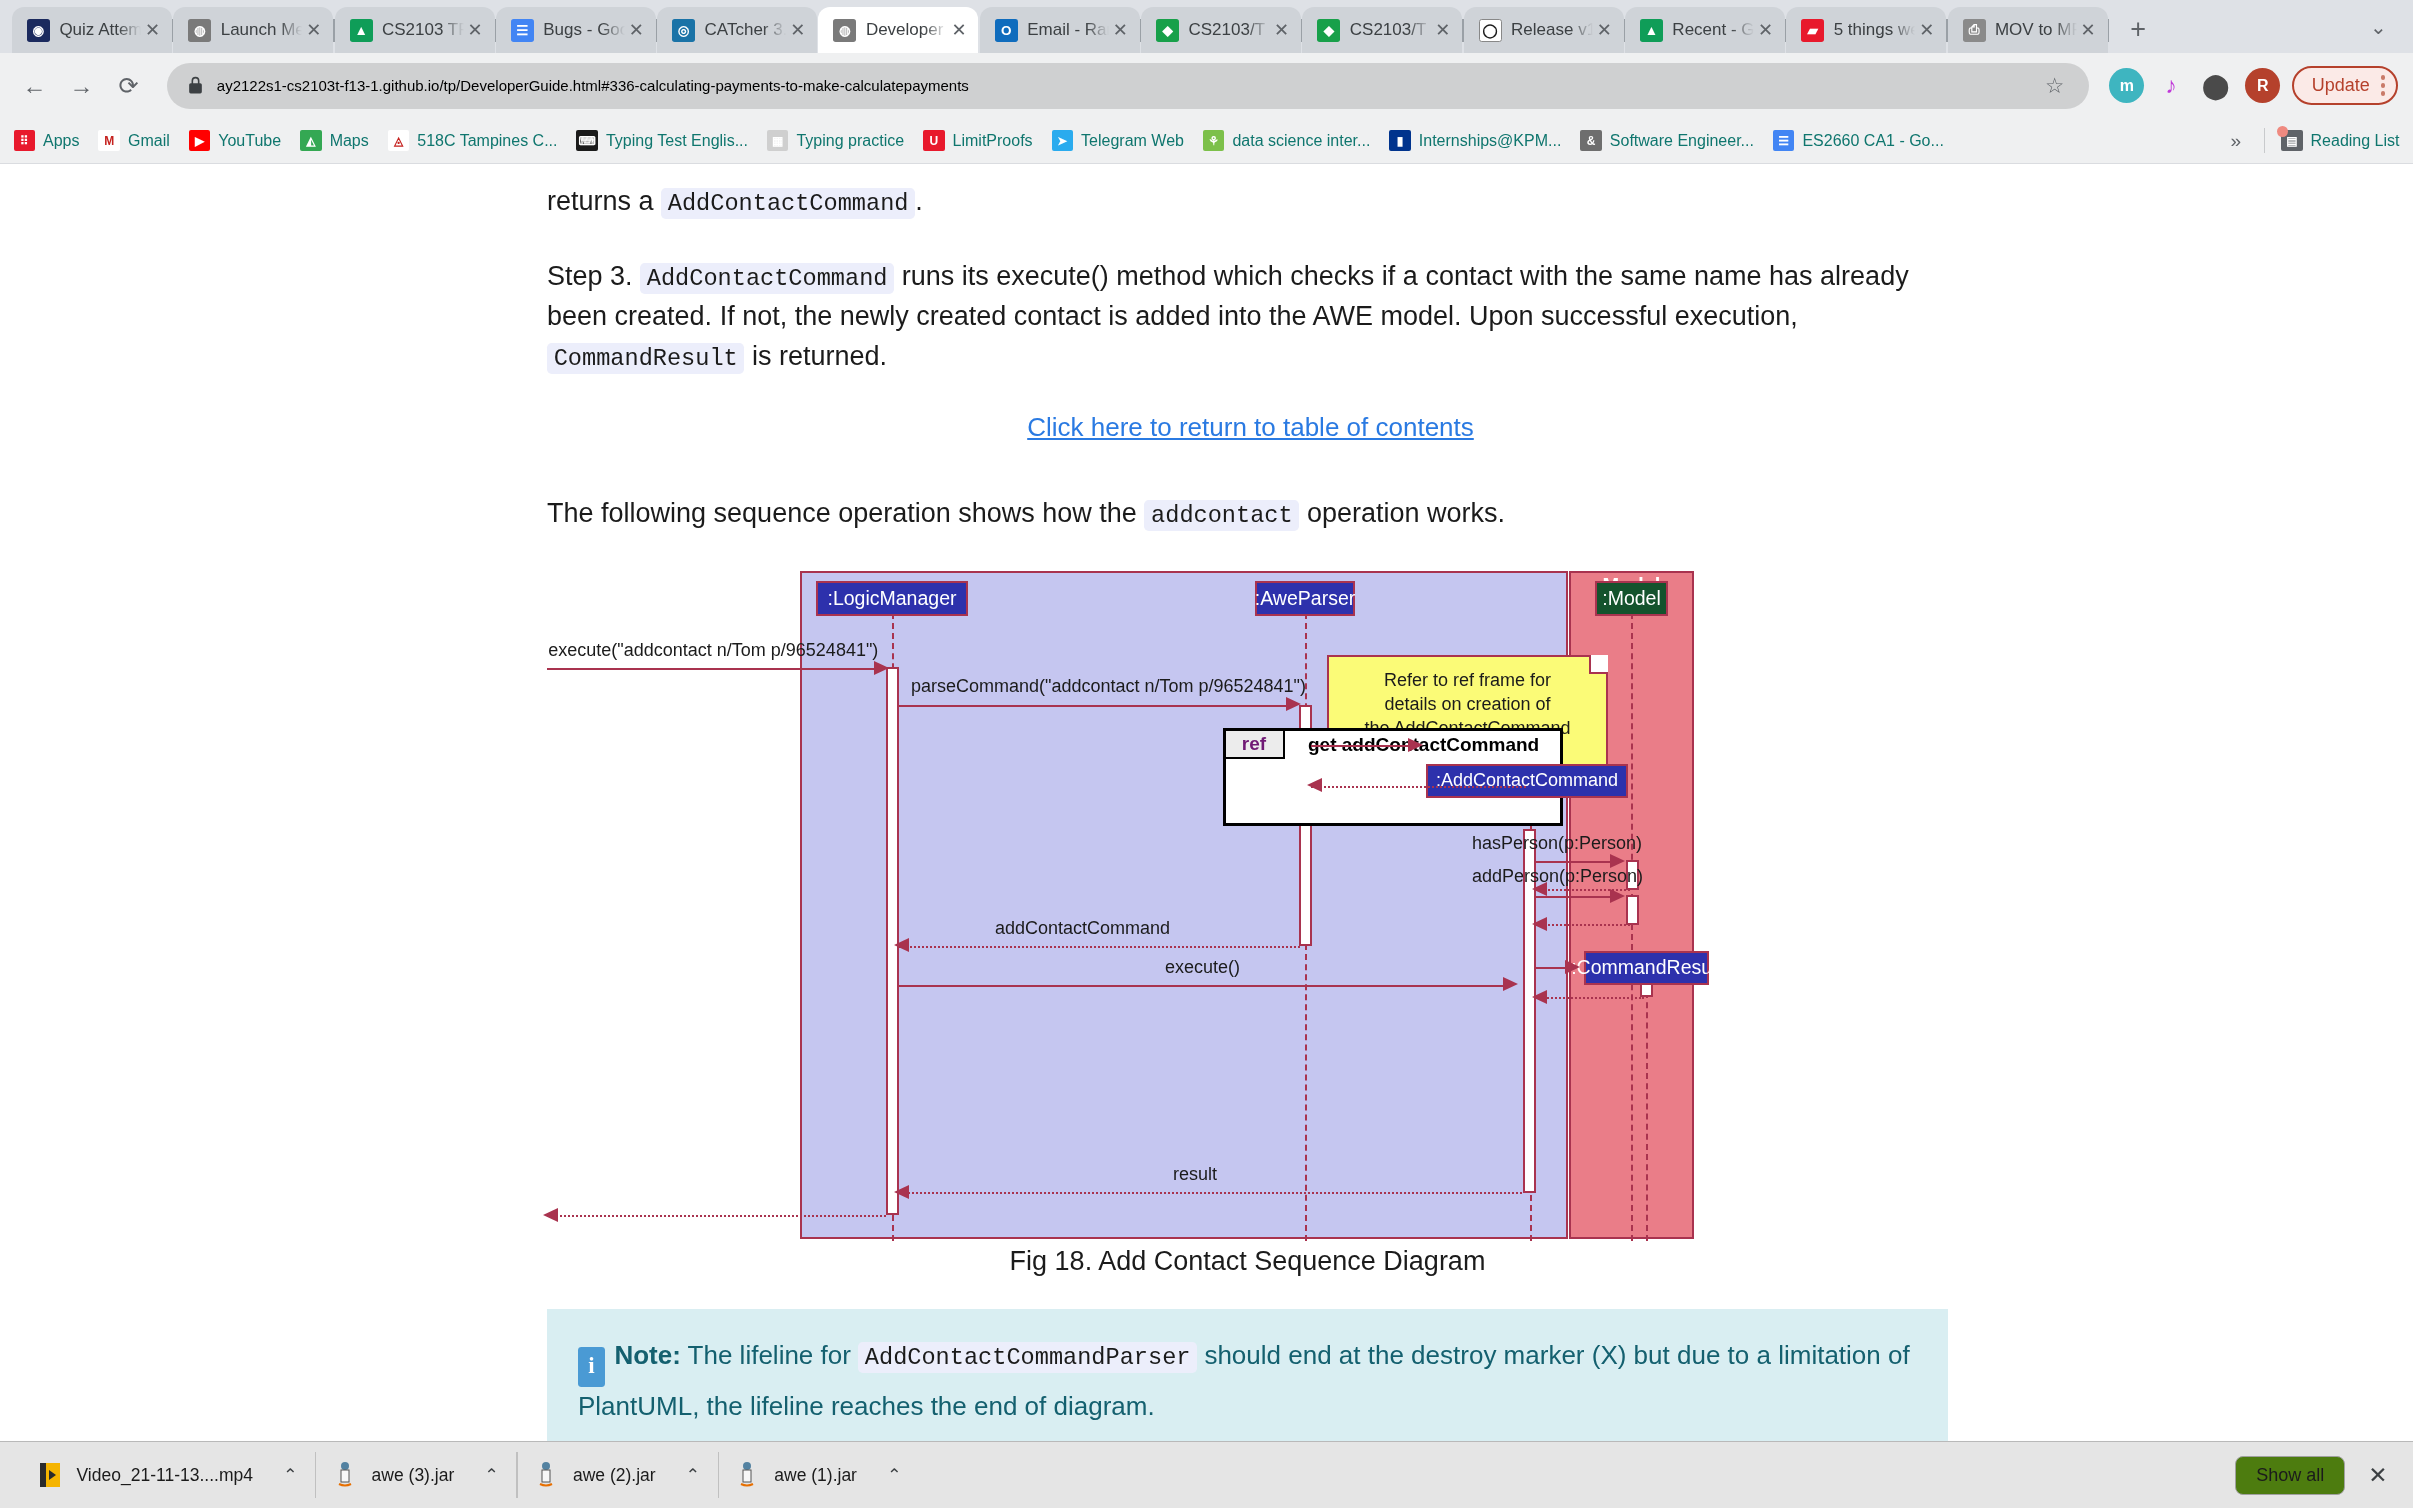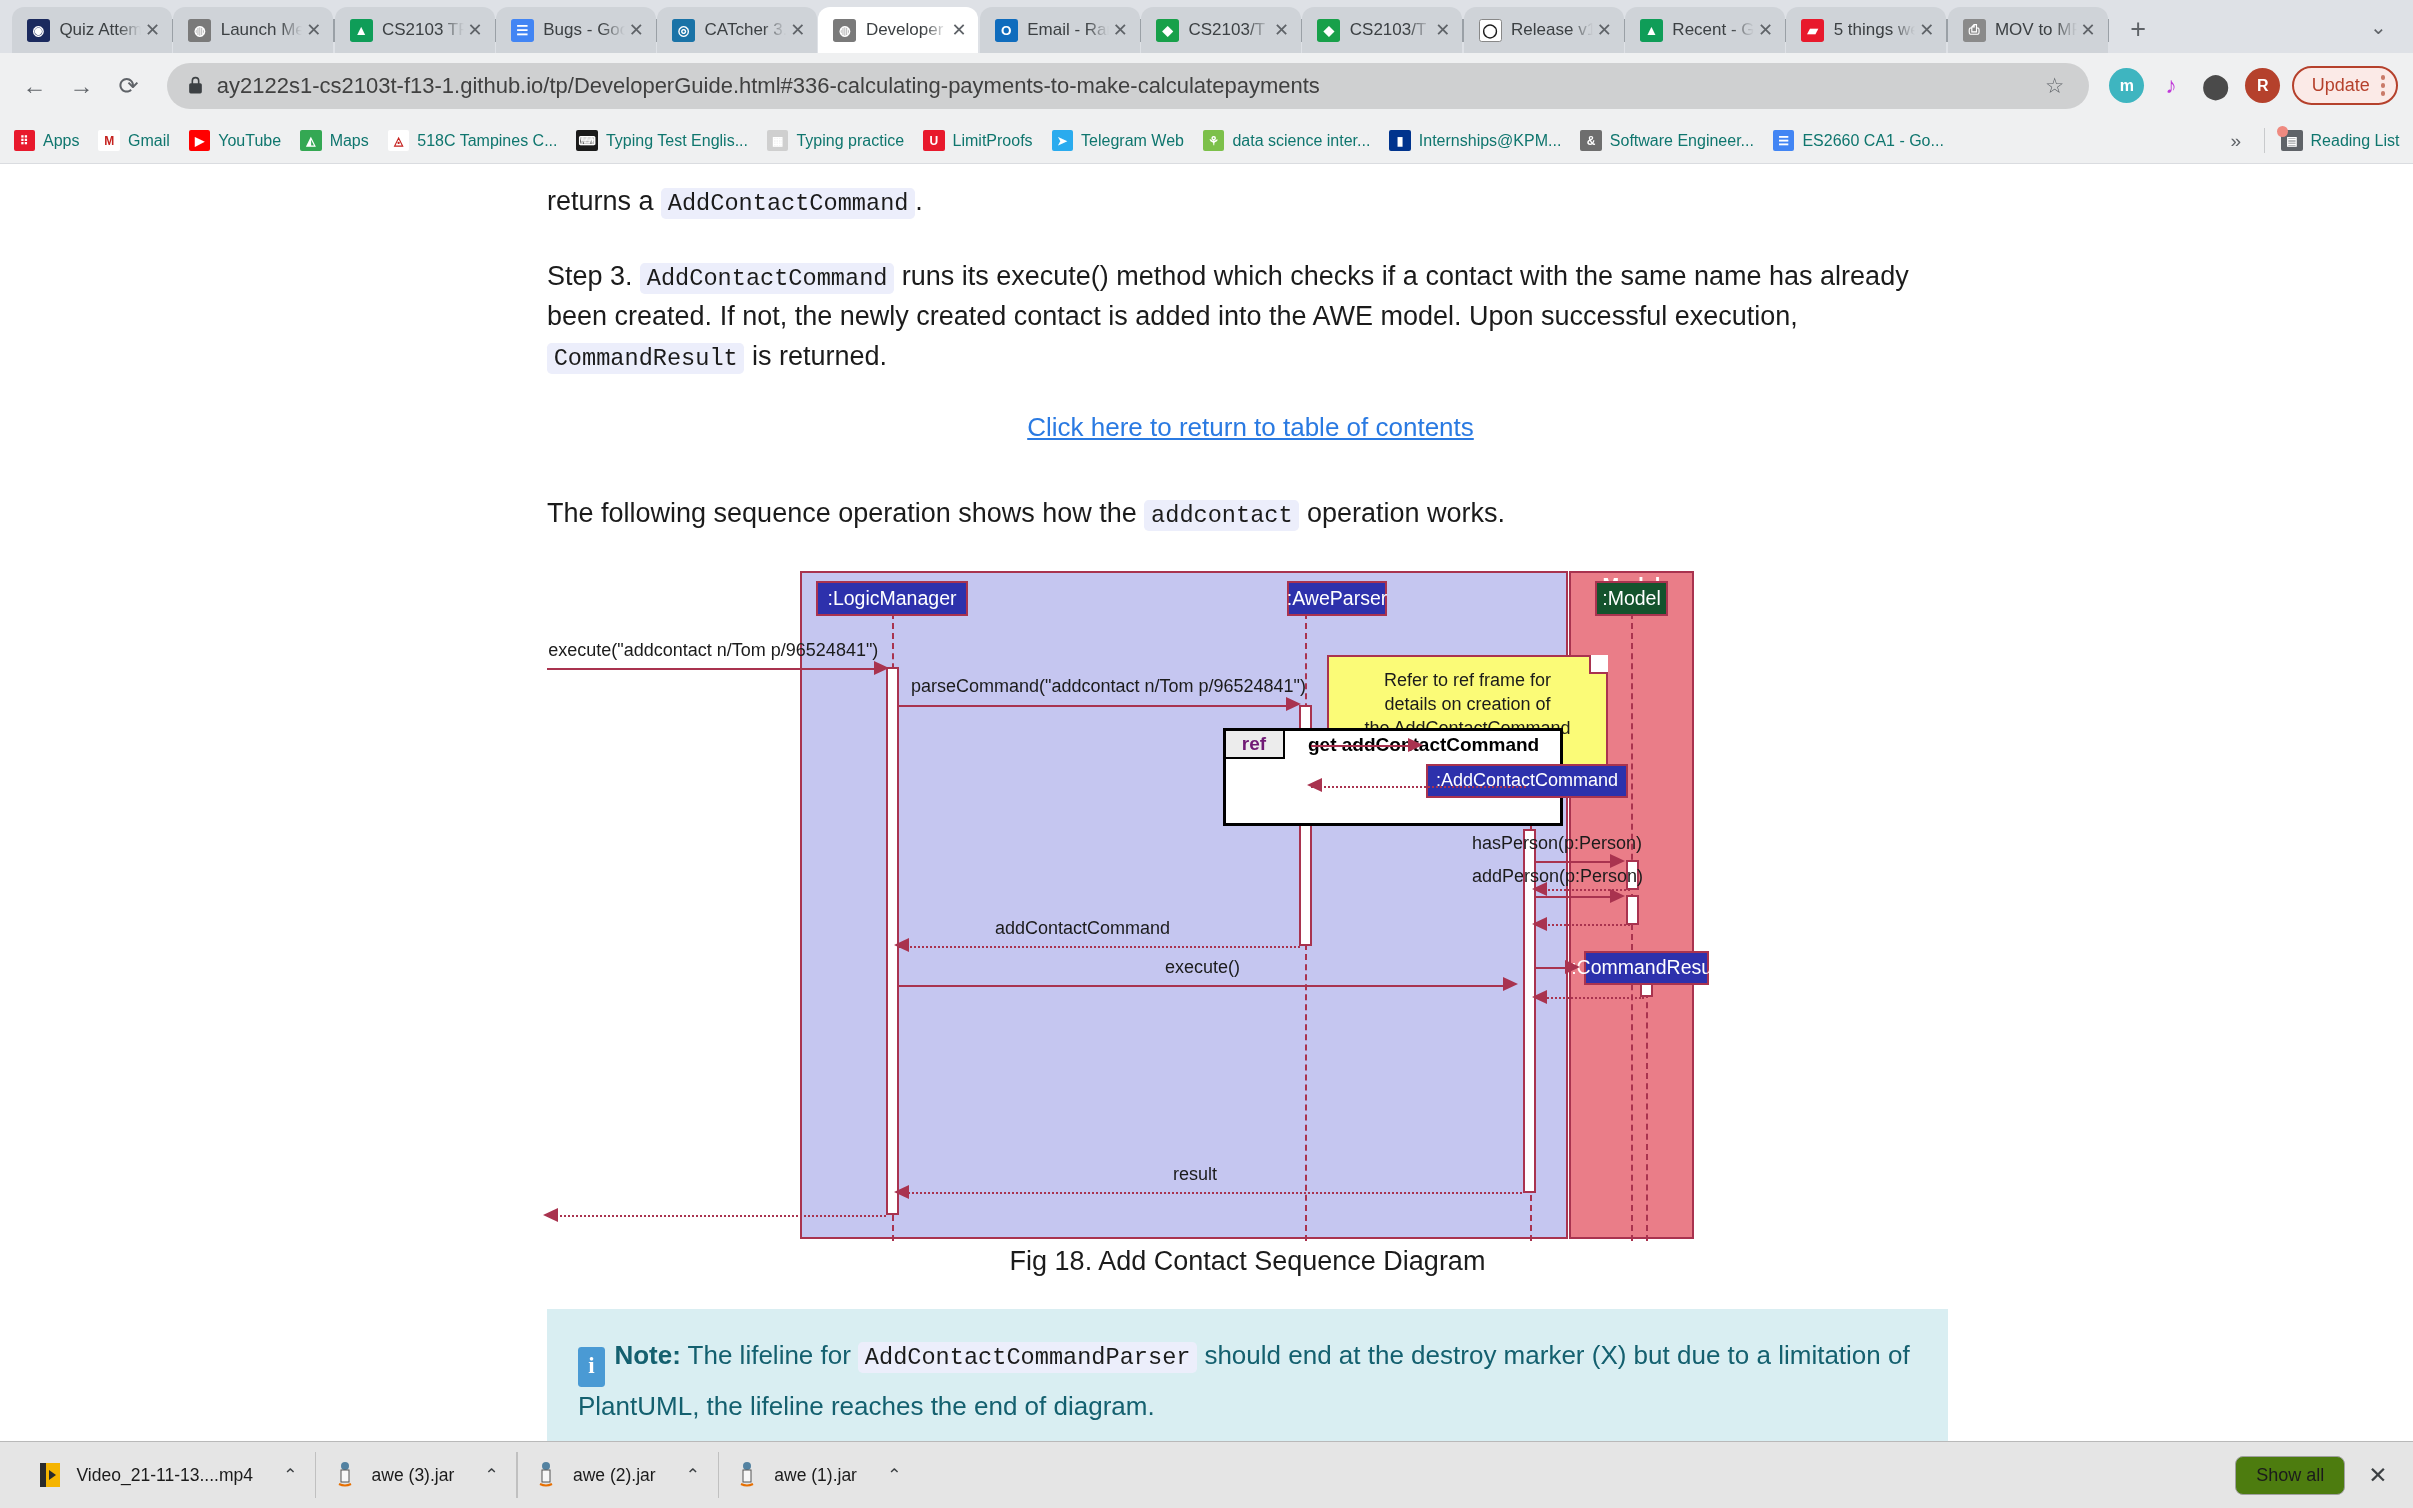--- a/index.html
+++ b/index.html
@@ -46,21 +46,21 @@
 
   
   .toolbar { height:65px; background:#eff0f1; display:flex; align-items:center; padding:0 15px; flex:0 0 65px;}
   .navbtn { width:39px;height:39px;display:flex;align-items:center;justify-content:center;
             font-size:24px;color:#5f6368;margin-right:8px; }
   .omnibox {
     flex:1; height:46px; background:#cfd0d1; border-radius:23px; display:flex; align-items:center;
     padding:0 19px; margin:0 10.8px; min-width:0;
   }
   .lockicon{ width:19px;height:19px;margin-right:12px;flex:0 0 19px; }
-  .url { flex:1; font-size:22px; color:#404040; white-space:nowrap; overflow:hidden; }
+  .url { flex:1; font-size:15px; color:#000000; white-space:nowrap; overflow:hidden; }
   .star { width:31px;height:31px;flex:0 0 31px;display:flex;align-items:center;justify-content:center;
           font-size:21.5px;color:#5f6368;}
   .ext { width:35px;height:35px;flex:0 0 35px;margin-left:9.4px;display:flex;align-items:center;
          justify-content:center;border-radius:50%;font-size:16px;color:#fff;font-weight:bold;}
   .update-btn {
     height:39px; border:2px solid #b5412c; border-radius:20px; background:#fbeae7;
     color:#b5412c; font-size:18px; display:flex;align-items:center; padding:0 10.8px 0 17.5px; margin-left:12px;
   }
   .kebab{ display:flex;flex-direction:column;gap:3.4px;margin-left:10.8px;}
   .kebab i{ width:4.7px;height:4.7px;border-radius:50%;background:#c97a68;display:block;}
@@ -362,21 +362,21 @@
           <div class="box-model" style="left:1022px; top:9.4px; width:125px; height:668px;"></div>
           <div class="grp-title" style="left:1022px; top:12px; width:125px;">Model</div>
 
           <div class="lifeline" style="left:345px; top:51px; height:628px;"></div>
           <div class="lifeline" style="left:758px; top:51px; height:628px;"></div>
           <div class="lifeline" style="left:983px; top:214px; height:465px;"></div>
           <div class="lifeline" style="left:1099px; top:430px; height:249px;"></div>
           <div class="lifeline" style="left:1084px; top:51px; height:628px;"></div>
 
           <div class="lifebox" style="left:269px; top:19px; width:152px; height:35px;">:LogicManager</div>
-          <div class="lifebox" style="left:708px; top:19px; width:100px; height:35px;margin-left:32px;">:AweParser</div>
+          <div class="lifebox" style="left:708px; top:19px; width:100px; height:35px;">:AweParser</div>
           <div class="lifebox dark" style="left:1048px; top:19px; width:73px; height:35px;">:Model</div>
 
           <div class="act" style="left:339px; top:105px; width:12.8px; height:548px;"></div>
           <div class="act" style="left:752px; top:143px; width:12.8px; height:241px;"></div>
           <div class="act" style="left:976px; top:183px; width:12.8px; height:40px;"></div>
           <div class="act" style="left:976px; top:267px; width:12.8px; height:364px;"></div>
           <div class="act" style="left:1079px; top:298px; width:12.8px; height:30px;"></div>
           <div class="act" style="left:1079px; top:333px; width:12.8px; height:30px;"></div>
           <div class="act" style="left:1093px; top:405px; width:12.8px; height:30px;"></div>
 

